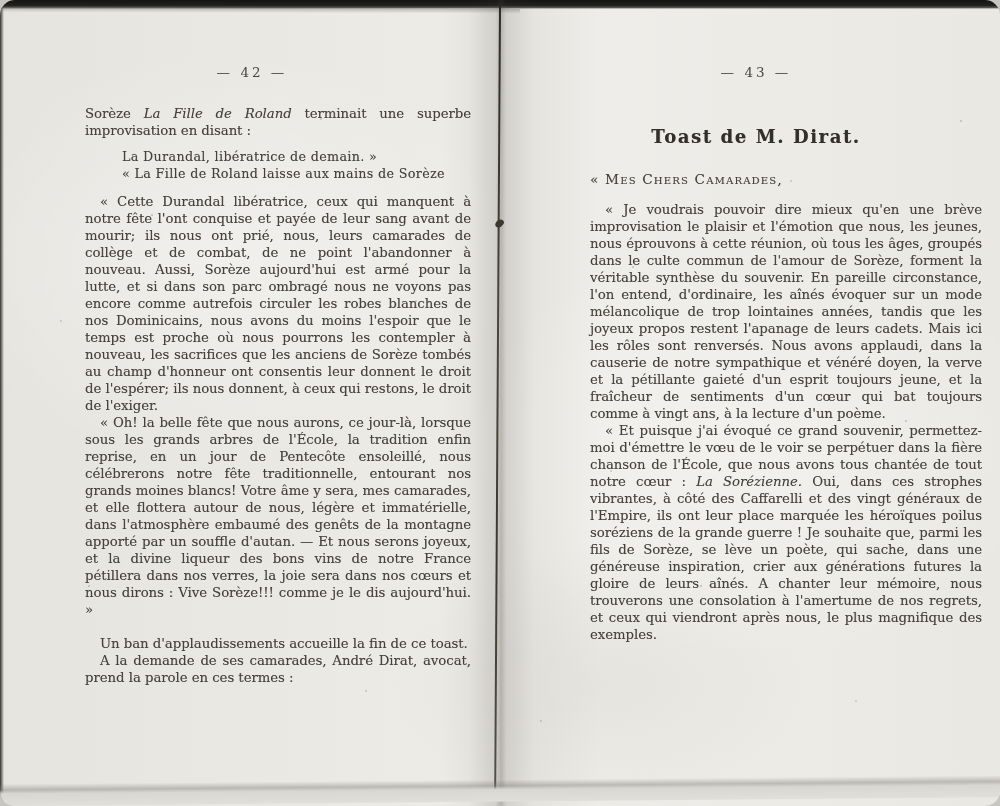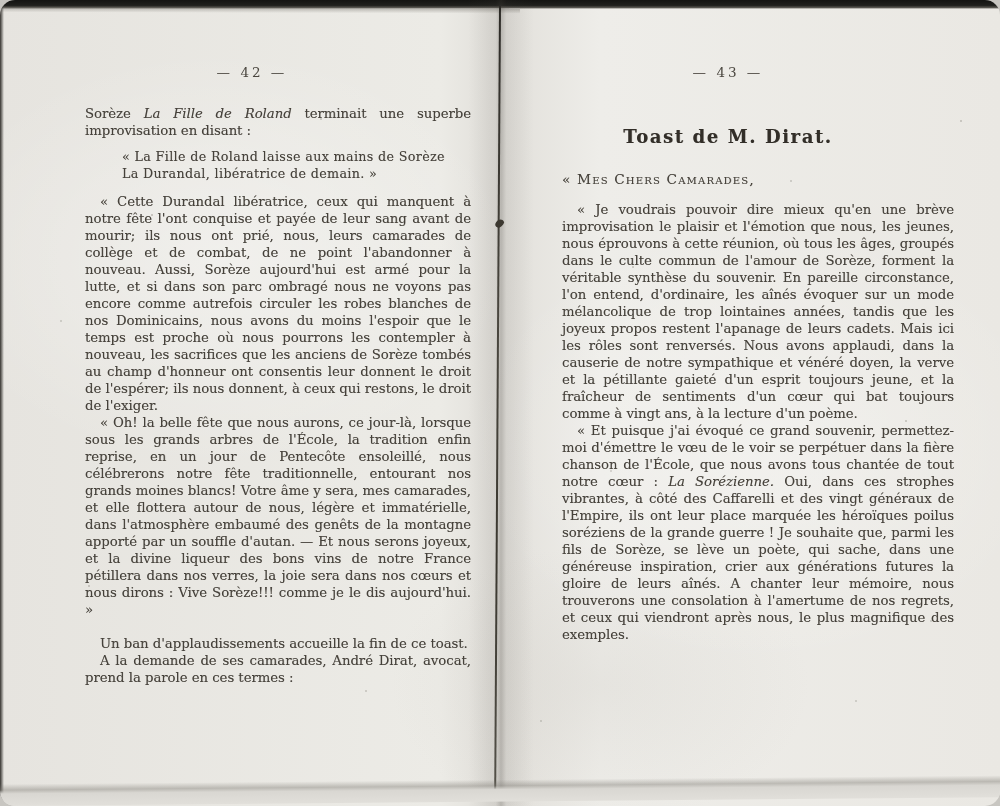--- a/index.html
+++ b/index.html
@@ -68,21 +68,21 @@
       790px 180px 0 rgba(110,105,95,0.32), 905px 420px 0 rgba(110,105,95,0.35),
       700px 585px 0 rgba(110,105,95,0.38), 855px 700px 0 rgba(110,105,95,0.30),
       540px 720px 0 rgba(110,105,95,0.30), 365px 690px 0 rgba(110,105,95,0.32),
       960px 120px 0 rgba(110,105,95,0.35), 60px 320px 0 rgba(110,105,95,0.30),
       610px 470px 0 rgba(110,105,95,0.28), 930px 620px 0 rgba(110,105,95,0.30);
   }
 
   
   .page-col { position: absolute; top: 0; }
   #page-left  { left: 85px;  width: 386px; }
-  #page-right { left: 562px; width: 392px; }
+  #page-right { left: 590px; width: 392px; }
 
   .page-num {
     margin-top: 64px;
     text-align: center;
     font-size: 13.5px;
     letter-spacing: 3px;
     color: #4a463f;
   }
   #page-left  .page-num { transform: translateX(-26px); }
   #page-right .page-num { transform: translateX(-30px); }
@@ -138,22 +138,22 @@
   <div class="gutter-speck"></div>
   <div class="edge-bottom"></div>
   <div class="paper-specks"></div>
 
   <div class="page-col" id="page-left">
     <div class="page-num">— 42 —</div>
 
     <p class="bodytext no-indent intro"><span>Sorèze </span><span class="italic">La Fille de Roland</span><span> terminait une superbe improvisation en disant :</span></p>
 
     <div class="verse">
+      <p>La Durandal, libératrice de demain. »</p>
       <p>« La Fille de Roland laisse aux mains de Sorèze</p>
-      <p>La Durandal, libératrice de demain. »</p>
     </div>
 
     <p class="bodytext">« Cette Durandal libératrice, ceux qui manquent à notre fête l'ont conquise et payée de leur sang avant de mourir; ils nous ont prié, nous, leurs camarades de collège et de combat, de ne point l'abandonner à nouveau. Aussi, Sorèze aujourd'hui est armé pour la lutte, et si dans son parc ombragé nous ne voyons pas encore comme autrefois circuler les robes blanches de nos Dominicains, nous avons du moins l'espoir que le temps est proche où nous pourrons les contempler à nouveau, les sacrifices que les anciens de Sorèze tombés au champ d'honneur ont consentis leur donnent le droit de l'espérer; ils nous donnent, à ceux qui restons, le droit de l'exiger.</p>
     <p class="bodytext">« Oh! la belle fête que nous aurons, ce jour-là, lorsque sous les grands arbres de l'École, la tradition enfin reprise, en un jour de Pentecôte ensoleillé, nous célébrerons notre fête traditionnelle, entourant nos grands moines blancs! Votre âme y sera, mes camarades, et elle flottera autour de nous, légère et immatérielle, dans l'atmosphère embaumé des genêts de la montagne apporté par un souffle d'autan. — Et nous serons joyeux, et la divine liqueur des bons vins de notre France pétillera dans nos verres, la joie sera dans nos cœurs et nous dirons : Vive Sorèze!!! comme je le dis aujourd'hui. »</p>
 
     <div class="closing-block">
       <p class="bodytext closing-p">Un ban d'applaudissements accueille la fin de ce toast.</p>
       <p class="bodytext closing-p">A la demande de ses camarades, André Dirat, avocat, prend la parole en ces termes :</p>
     </div>
   </div>

